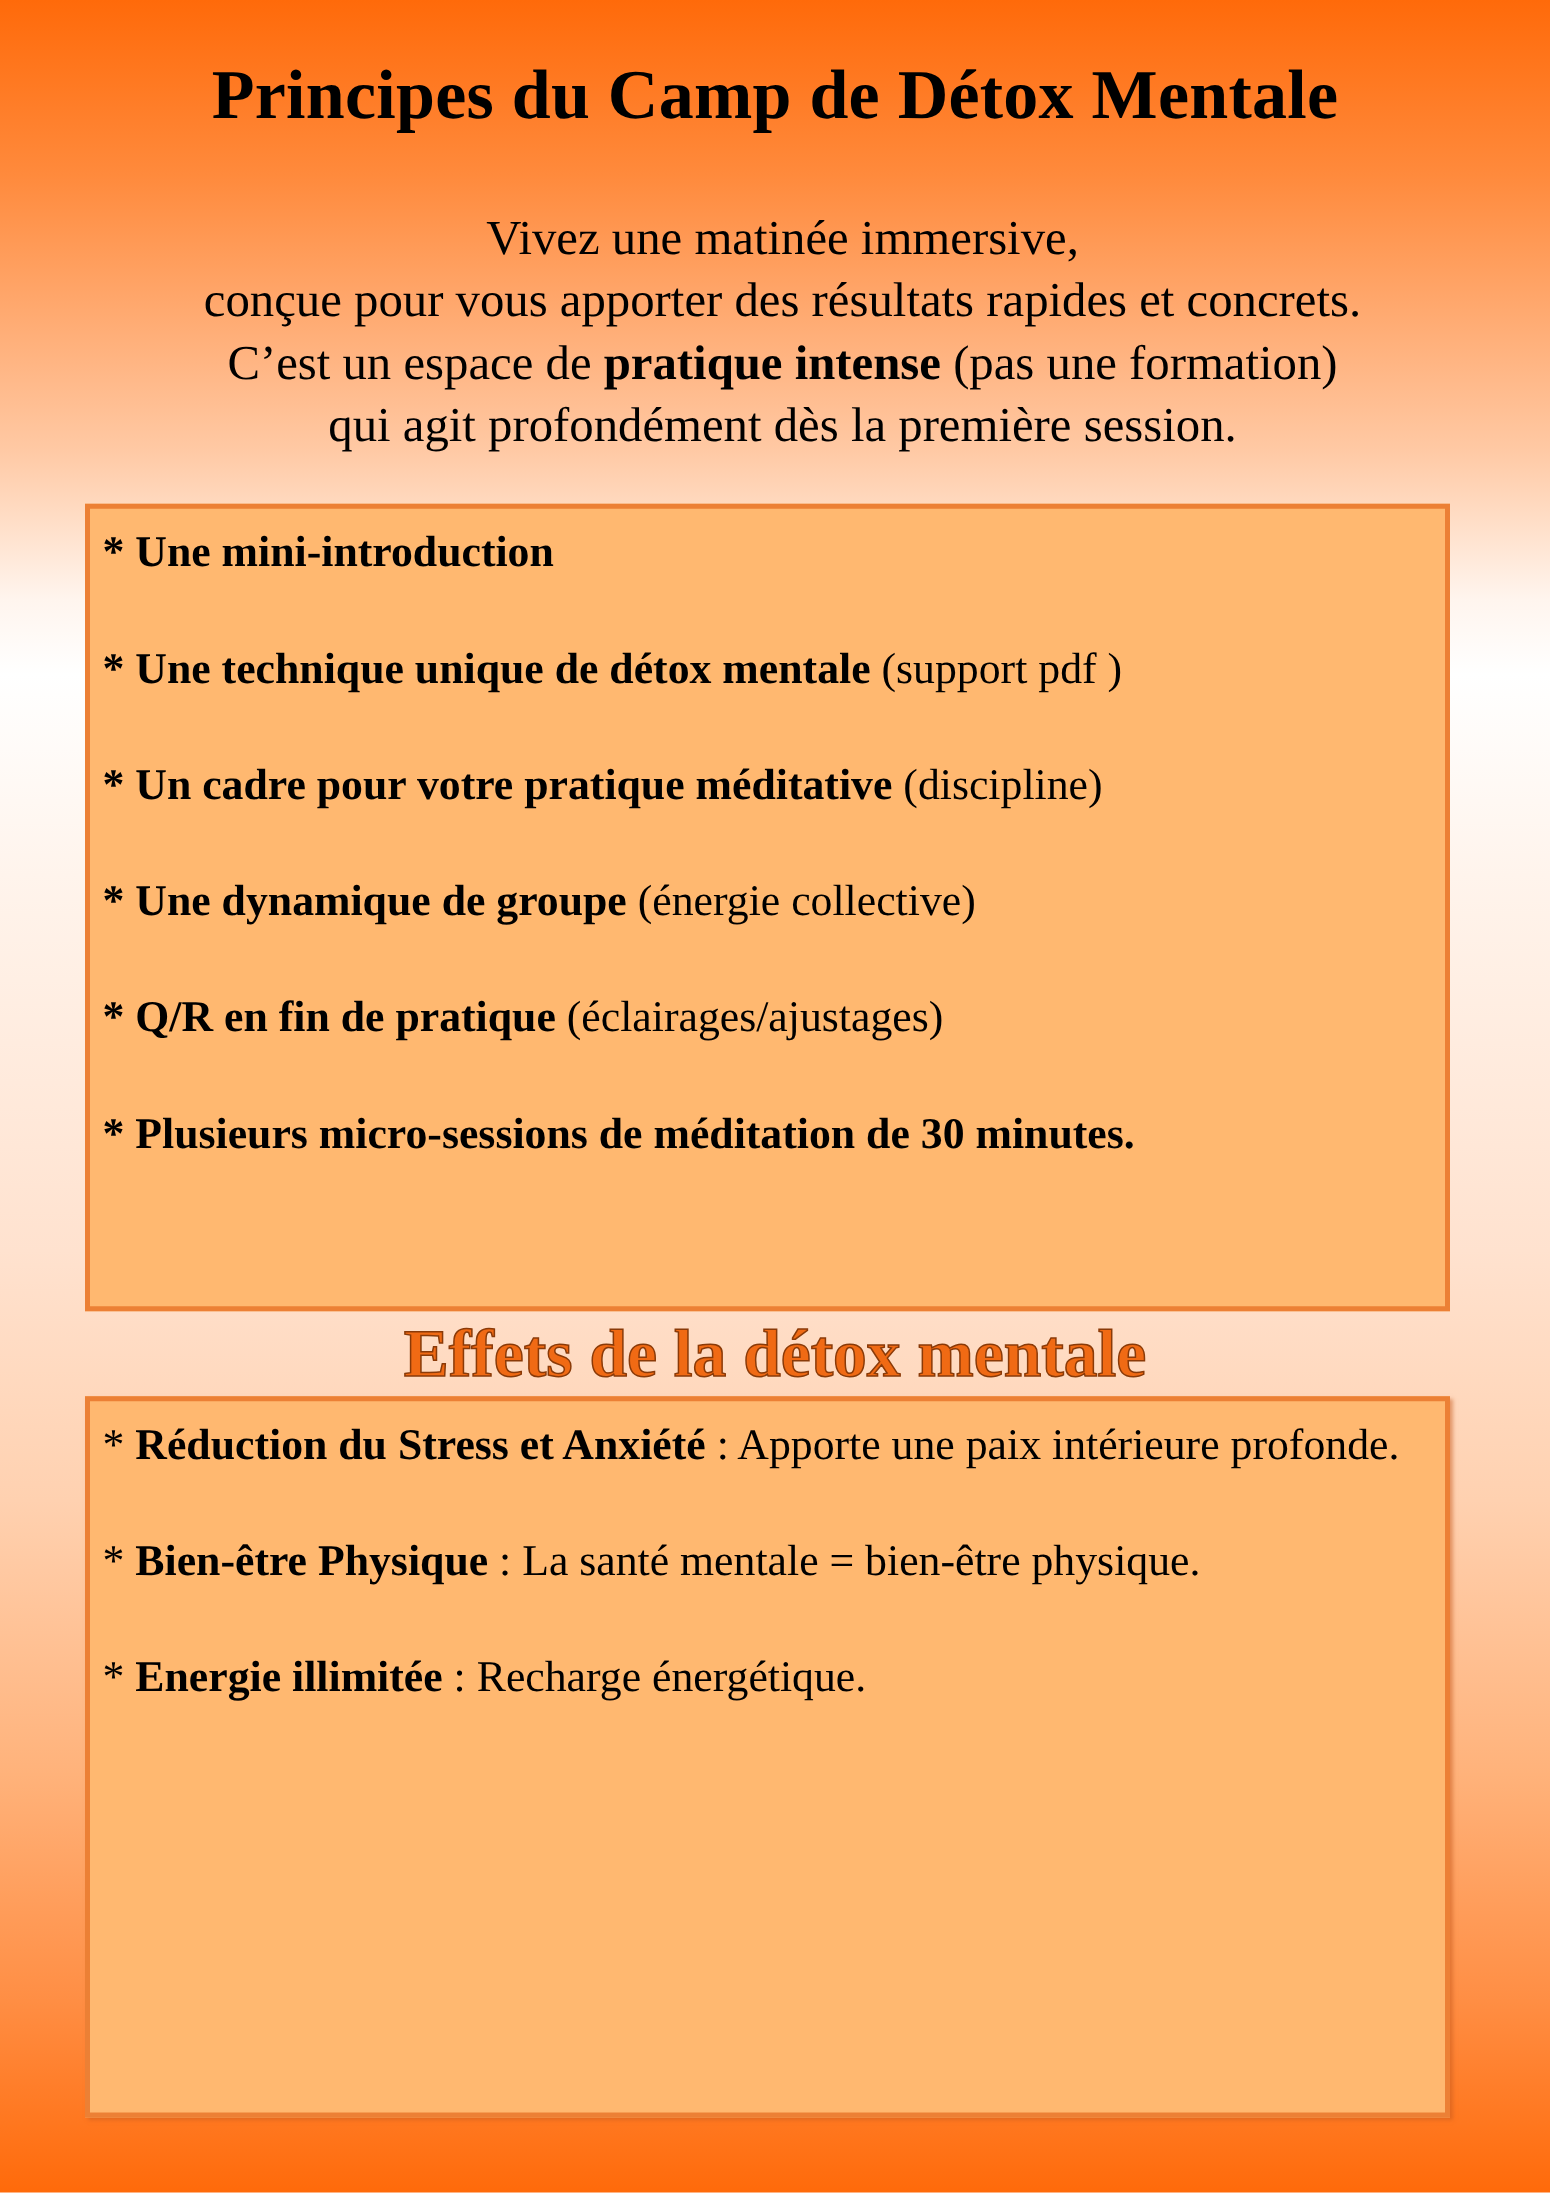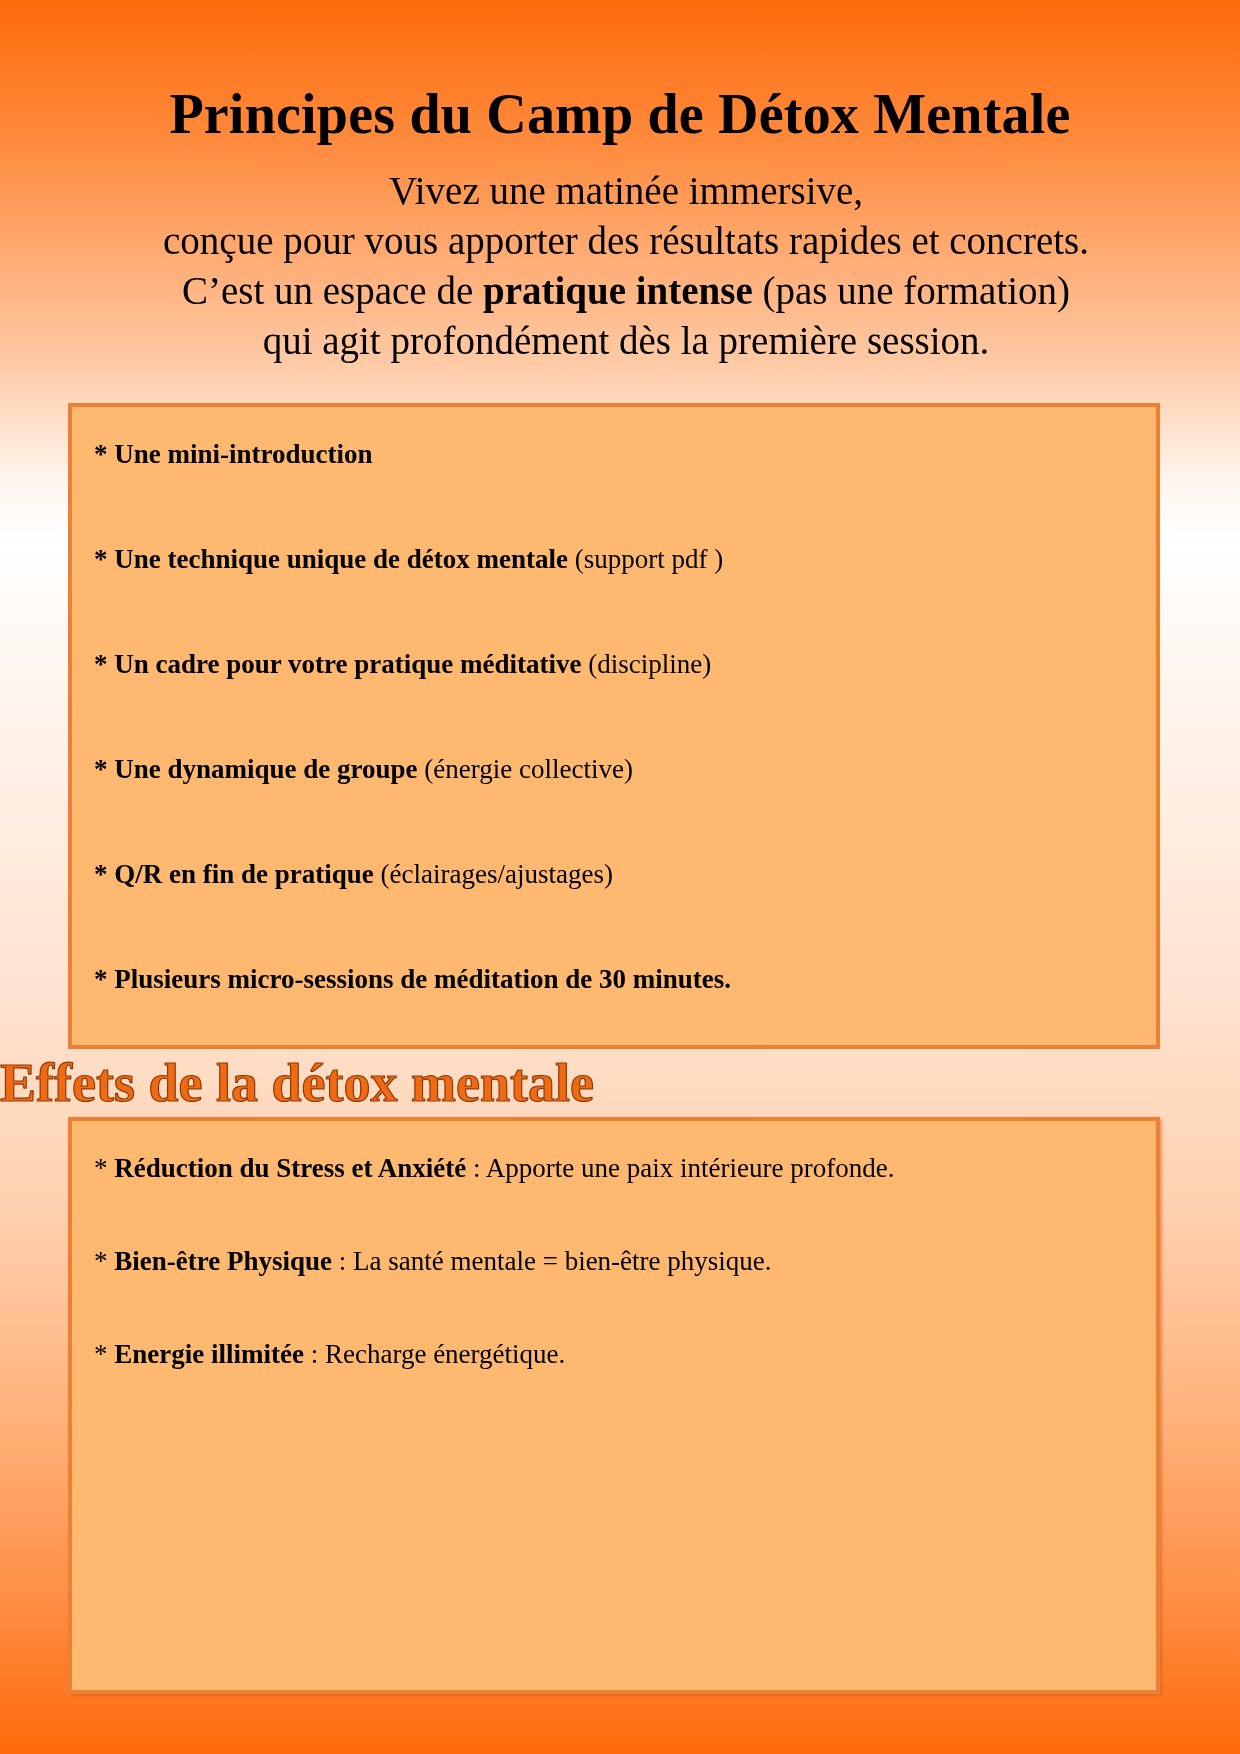--- a/index.html
+++ b/index.html
@@ -16,43 +16,43 @@
       #fff4ec 700px,
       #ffe2cf 1000px,
       #ffd1b0 1200px,
       #ffb27a 1420px,
       #ff8e44 1600px,
       #ff6a0a 1754px);
     position: relative;
   }
   .title {
     position: absolute; left: 0; top: 44px; width: 1240px;
-    text-align: center; font-weight: bold; font-size: 56px; letter-spacing: 0.2px; margin-top: 38px;
+    text-align: center; font-weight: bold; font-size: 56px; letter-spacing: 0.2px;
   }
   .intro {
     position: absolute; left: 0; top: 166px; width: 1240px;
     text-align: center; font-size: 39px; line-height: 50px;
   }
   .intro div { white-space: nowrap; padding-left: 12px; }
   .box {
     position: absolute; left: 68px; width: 1092px;
     background: #ffb870;
     border: 4px solid #ec8035;
     box-sizing: border-box;
     padding: 12px 0 0 10px;
   }
   .box1 { top: 403px; height: 646px; }
   .box2 { top: 1117px; height: 577px; box-shadow: 2px 2px 3px rgba(200,90,30,0.5); font-family: Liberation Serif, serif; }
-  .item { font-size: 27px; line-height: 46px; margin: 12px; }
+  .item { font-size: 35px; line-height: 46px; margin: 0; }
   .box1 .item { height: 93px; }
   .box2 .item { margin-bottom: 47px; }
   .item b { font-weight: bold; }
   .heading2 {
     position: absolute; left: 0; top: 1048px; width: 1240px;
-    font-weight: bold; font-size: 54px; line-height: 70px;
+    text-align: center; font-weight: bold; font-size: 54px; line-height: 70px;
     color: #f06a14;
     -webkit-text-stroke: 1.2px #8a3a08;
   }
 </style>
 </head>
 <body>
 
 <div class="title">Principes du Camp de Détox Mentale</div>
 
 <div class="intro">

